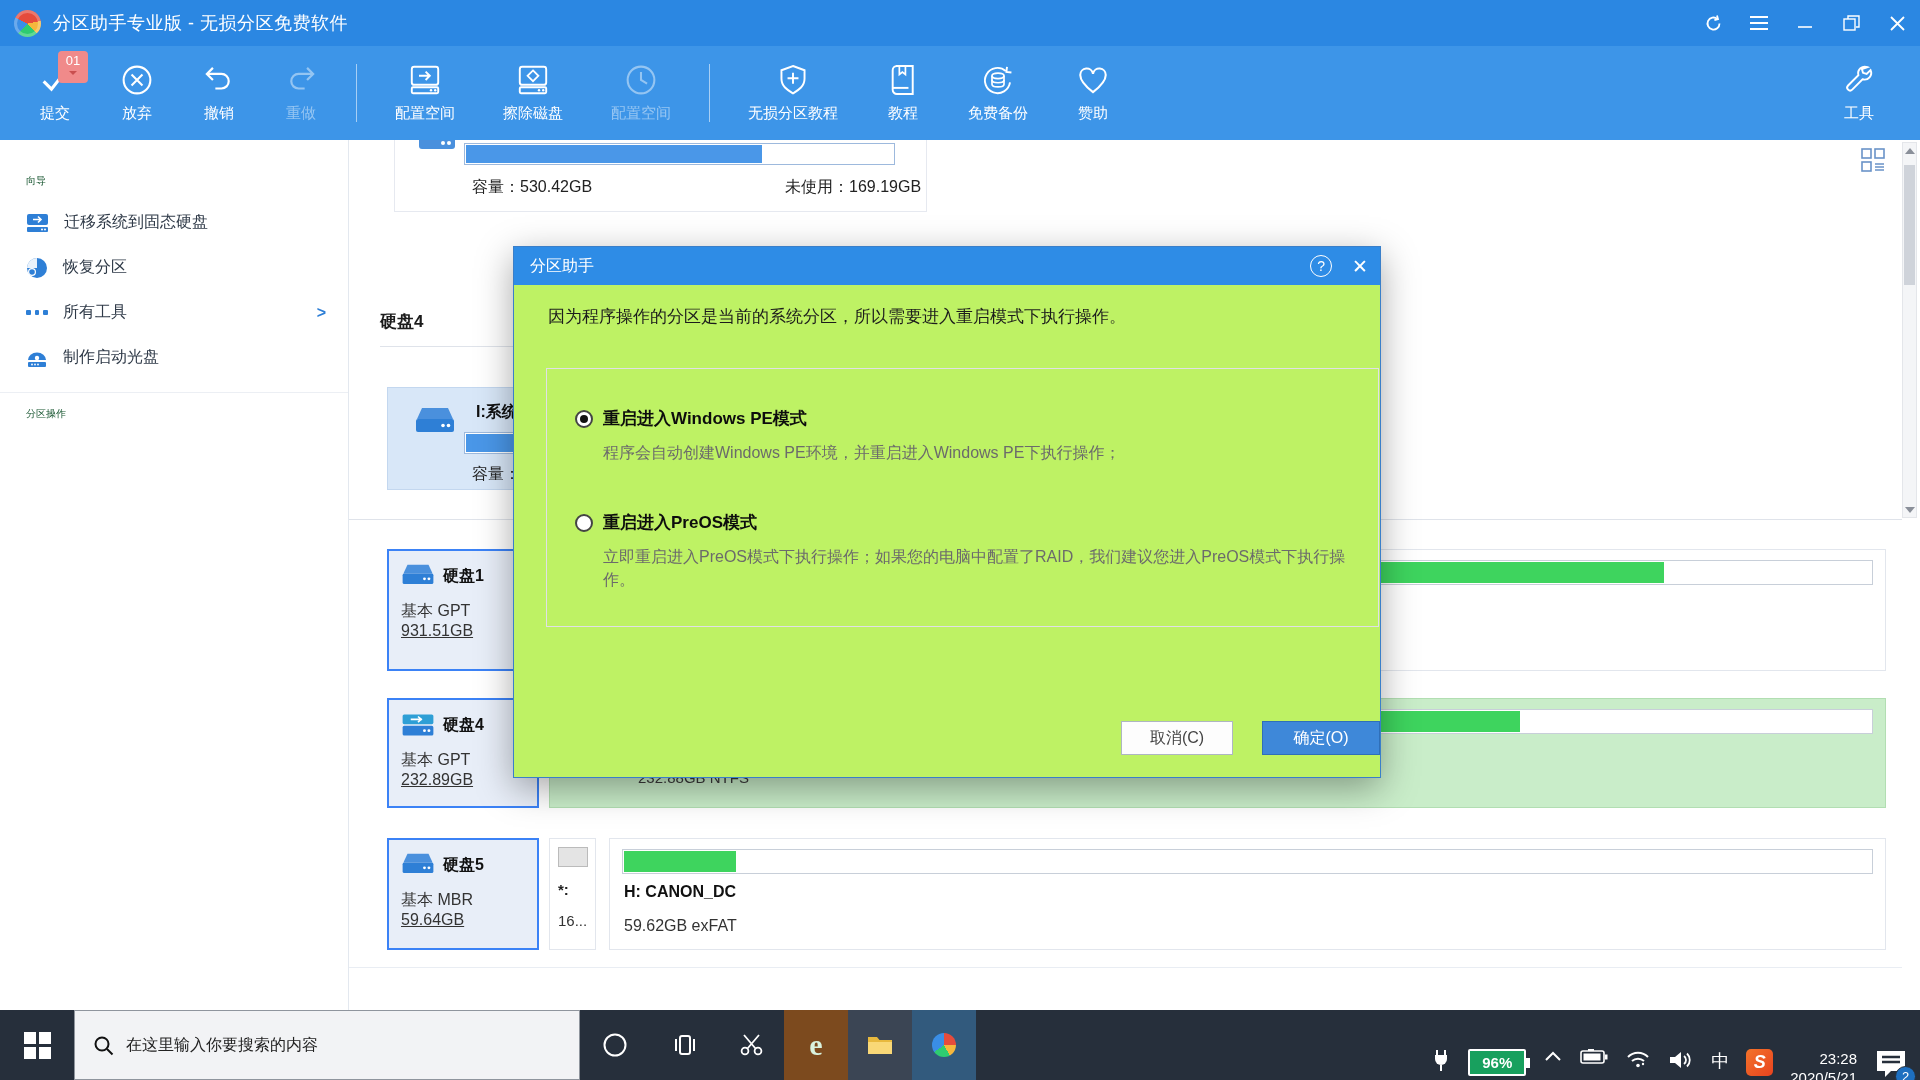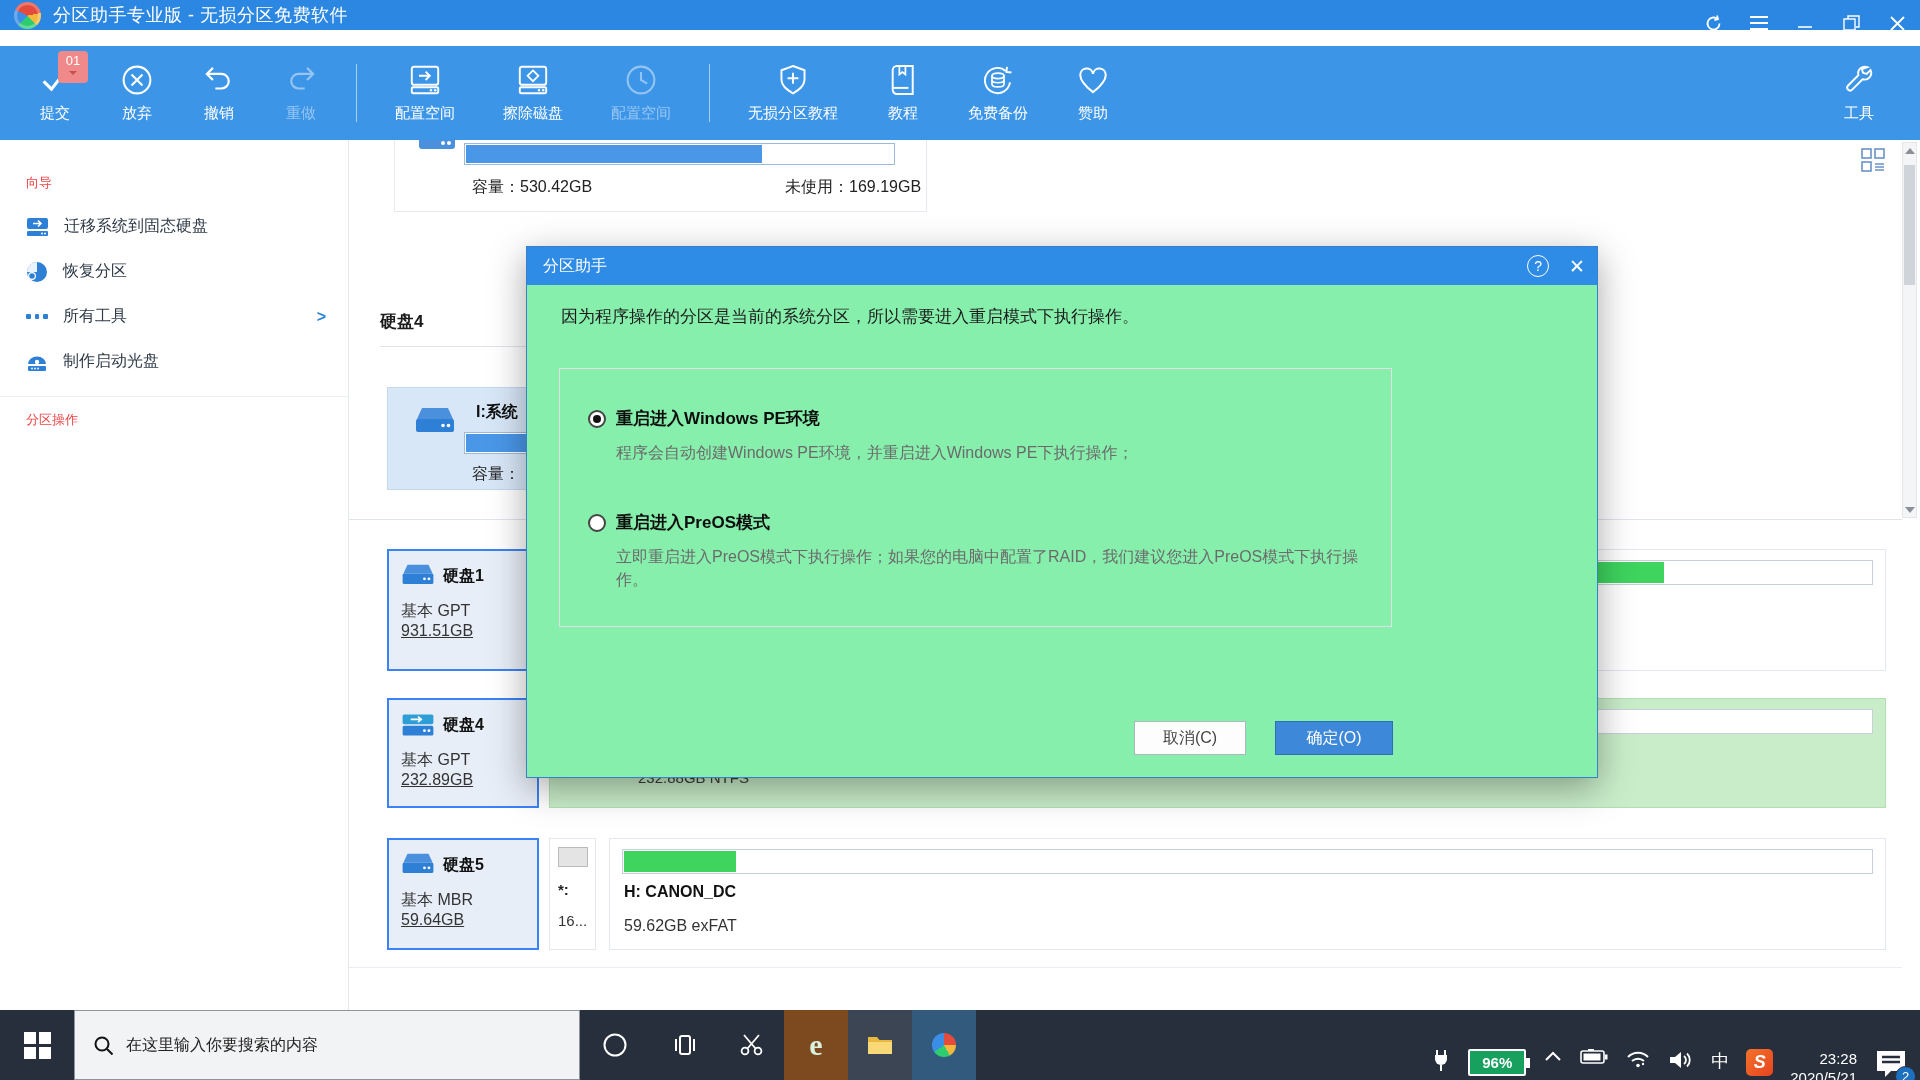--- a/index.html
+++ b/index.html
@@ -1,20 +1,20 @@
 <!DOCTYPE html>
 <html><head>
 <meta charset="utf-8">
 <style>
   * { margin:0; padding:0; box-sizing:border-box; }
   body { font-family:"Liberation Sans","DejaVu Sans",sans-serif; }
   .screen { position:relative; width:1920px; height:1080px; overflow:hidden; background:#fff; }
 
   
-  .titlebar { position:absolute; left:0; top:0; width:1920px; height:30px; background:#2b87e2; display:flex; align-items:center; }
+  .titlebar { position:absolute; left:0; top:0; width:1920px; height:46px; background:#2b87e2; display:flex; align-items:center; }
   .applogo { width:27px; height:27px; border-radius:50%; margin-left:14px;
     background:conic-gradient(#e54b3c 0 22%, #f5b73d 22% 38%, #2ecc71 38% 62%, #3a8ee6 62% 82%, #e54b3c 82% 100%);
     box-shadow:inset 0 0 0 3px rgba(255,255,255,.25); }
   .wintitle { color:#fff; font-size:18px; margin-left:12px; letter-spacing:.5px; }
   .winbtns { position:absolute; right:0; top:0; height:46px; display:flex; }
   .winbtn { width:46px; height:46px; display:flex; align-items:center; justify-content:center; color:#fff; cursor:default; }
 
   
   .toolbar { position:absolute; left:0; top:46px; width:1920px; height:94px; background:#3d95e8; display:flex; align-items:center; color:#fff; }
   .tb-item { display:flex; flex-direction:column; align-items:center; gap:7px; padding:0 24px; position:relative; }
@@ -23,21 +23,21 @@
   .tb-item.disabled { opacity:.45; }
   .tb-divider { width:1px; height:58px; background:rgba(255,255,255,.55); margin:0 14px; }
   .tb-badge { position:absolute; top:-12px; left:44px; width:30px; height:32px; background:#f08a8a; border-radius:4px;
     color:#fff; font-size:13px; font-weight:normal; text-align:center; line-height:20px; }
   .tb-badge::after { content:""; display:block; margin:0 auto; width:0; height:0; border:4px solid transparent; border-top-color:#c94f4f; }
   .tb-tools { margin-left:auto; margin-right:20px; }
 
   
   .appbody { position:absolute; left:0; top:140px; width:1920px; height:870px; background:#fff; }
   .sidebar { position:absolute; left:0; top:0; width:349px; height:870px; background:#fff; border-right:1px solid #e3e8ef; padding-top:24px; }
-  .sb-header { font-size:13px; color:#ef4444; padding:10px 0 12px 26px; }
+  .sb-header { font-size:10px; color:#14532d; padding:10px 0 12px 26px; }
   .sb-item { height:45px; display:flex; align-items:center; gap:15px; padding-left:26px; font-size:16px; color:#2f3a48; cursor:default; position:relative; }
   .sb-item .sb-chevron { position:absolute; right:22px; color:#2e7fd6; font-size:16px; font-weight:bold; }
   .sb-divider { border-top:1px solid #eceff4; margin:12px 0 4px 0; }
   .sb-dots { display:flex; gap:4px; width:22px; justify-content:center; }
   .sb-dots span { width:5px; height:5px; background:#2e7fd6; border-radius:1px; }
 
   
   .content { position:absolute; left:349px; top:0; width:1571px; height:870px; overflow:hidden; }
   .card { position:absolute; background:#fff; border:1px solid #e6e9f0; }
   .overflow-card { left:45px; top:-6px; width:533px; height:78px; }
@@ -74,21 +74,21 @@
   .small-cell .t2 { margin:14px 0 0 8px; font-size:15px; color:#333; }
 
   .grid-icon { position:absolute; left:1512px; top:8px; width:24px; height:24px; }
   .scrollbar { position:absolute; left:1553px; top:2px; width:15px; height:376px; background:#f4f5f7; border:1px solid #e4e6ea; }
   .sb-arrow { position:absolute; left:0; width:13px; height:14px; display:flex; align-items:center; justify-content:center; }
   .tri-up { width:0; height:0; border:5px solid transparent; border-bottom:6px solid #8a8f99; margin-top:-4px; }
   .tri-dn { width:0; height:0; border:5px solid transparent; border-top:6px solid #8a8f99; margin-bottom:-4px; }
   .sb-thumb { position:absolute; left:1px; top:22px; width:11px; height:120px; background:#cfd3da; }
 
   
-  .dialog { position:absolute; left:526px; top:246px; width:1072px; height:532px; background:#86efac; border:1px solid #3a7fc9; box-shadow:0 10px 34px rgba(0,0,0,.35); z-index:50; }
+  .dialog { position:absolute; left:513px; top:246px; width:868px; height:532px; background:#bef264; border:1px solid #3a7fc9; box-shadow:0 10px 34px rgba(0,0,0,.35); z-index:50; }
   .dlg-header { position:absolute; left:0; top:0; width:100%; height:38px; background:#2e8ce6; display:flex; align-items:center; }
   .dlg-title { color:#fff; font-size:16px; margin-left:16px; }
   .dlg-hbtns { position:absolute; right:12px; top:0; height:38px; display:flex; align-items:center; gap:20px; }
   .dlg-help { width:22px; height:22px; border:1px solid #fff; border-radius:50%; color:#fff; font-size:14px; display:flex; align-items:center; justify-content:center; }
   .dlg-close { color:#fff; font-size:19px; }
   .dlg-msg { position:absolute; left:34px; top:58px; font-size:17px; color:#1c1c1c; }
   .dlg-box { position:absolute; left:32px; top:121px; width:833px; height:259px; border:1px solid #e0e0e6; }
   .opt { position:absolute; left:28px; display:flex; align-items:center; gap:10px; }
   .radio { width:18px; height:18px; border:2px solid #444; border-radius:50%; position:relative; background:#fff; }
   .radio.checked::after { content:""; position:absolute; left:3px; top:3px; width:8px; height:8px; border-radius:50%; background:#111; }
@@ -438,21 +438,21 @@
       <span class="dlg-title">分区助手</span>
       <div class="dlg-hbtns">
         <div class="dlg-help">?</div>
         <div class="dlg-close">✕</div>
       </div>
     </div>
     <div class="dlg-msg">因为程序操作的分区是当前的系统分区，所以需要进入重启模式下执行操作。</div>
     <div class="dlg-box">
       <div class="opt" style="top:38px;">
         <span class="radio checked"></span>
-        <span class="opt-label">重启进入Windows PE环境</span>
+        <span class="opt-label">重启进入Windows PE模式</span>
       </div>
       <div class="opt-desc" style="top:72px;">程序会自动创建Windows PE环境，并重启进入Windows PE下执行操作；</div>
       <div class="opt" style="top:142px;">
         <span class="radio"></span>
         <span class="opt-label">重启进入PreOS模式</span>
       </div>
       <div class="opt-desc" style="top:176px;">立即重启进入PreOS模式下执行操作；如果您的电脑中配置了RAID，我们建议您进入PreOS模式下执行操作。</div>
     </div>
     <div class="dlg-btn btn-cancel">取消(C)</div>
     <div class="dlg-btn btn-ok">确定(O)</div>

